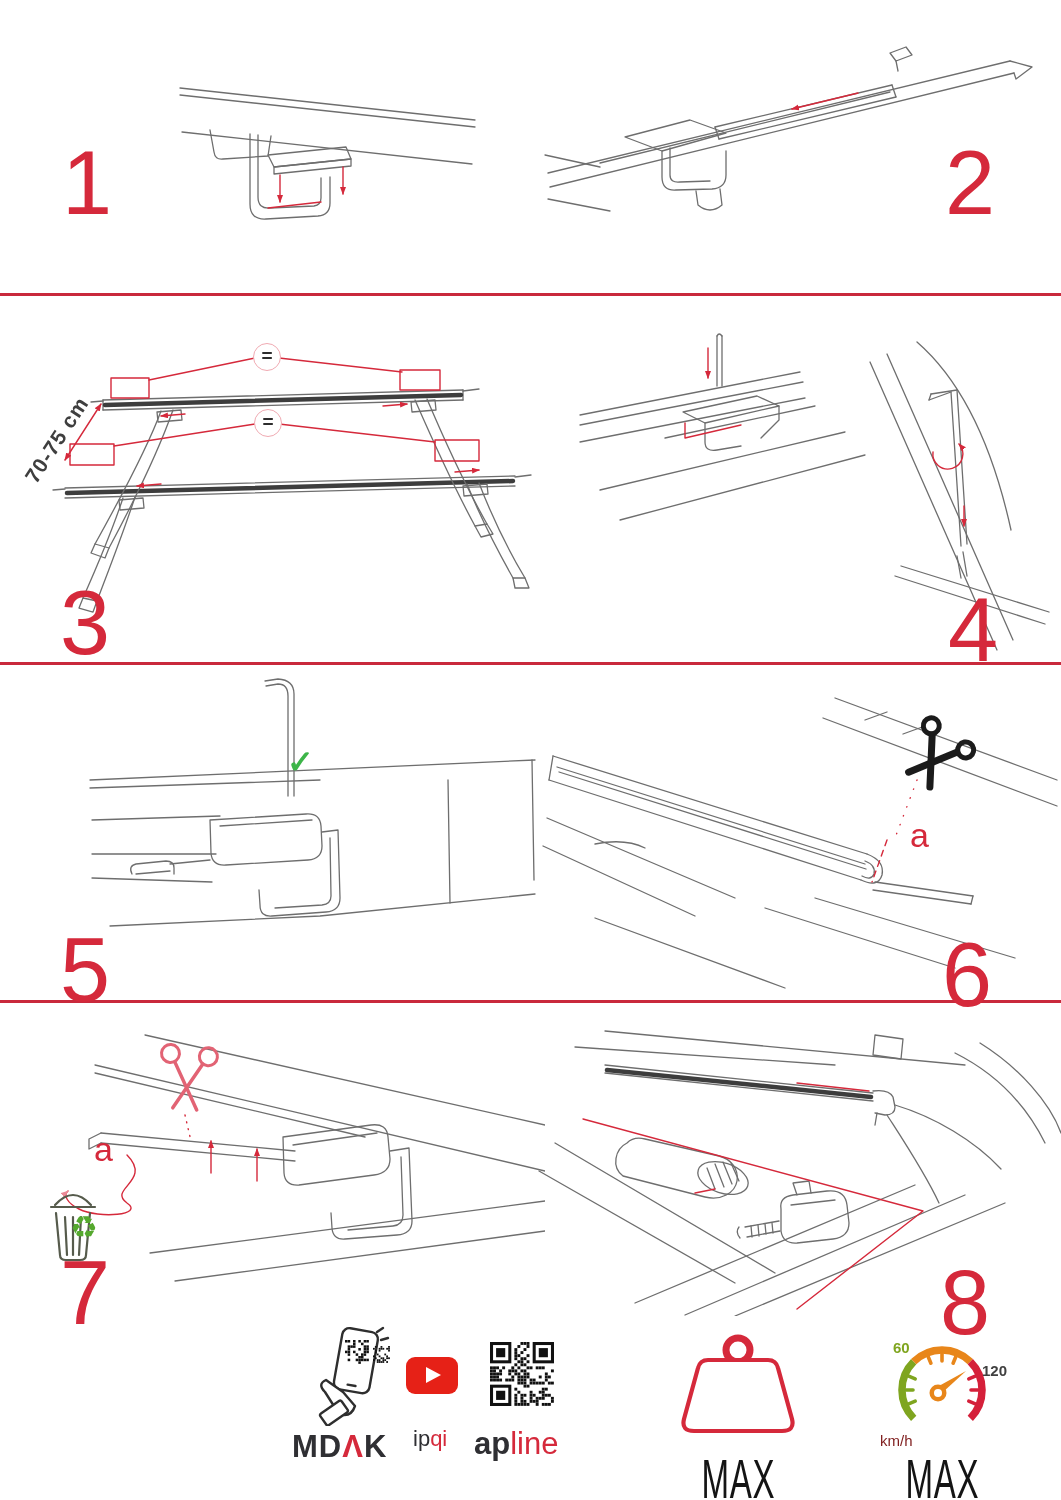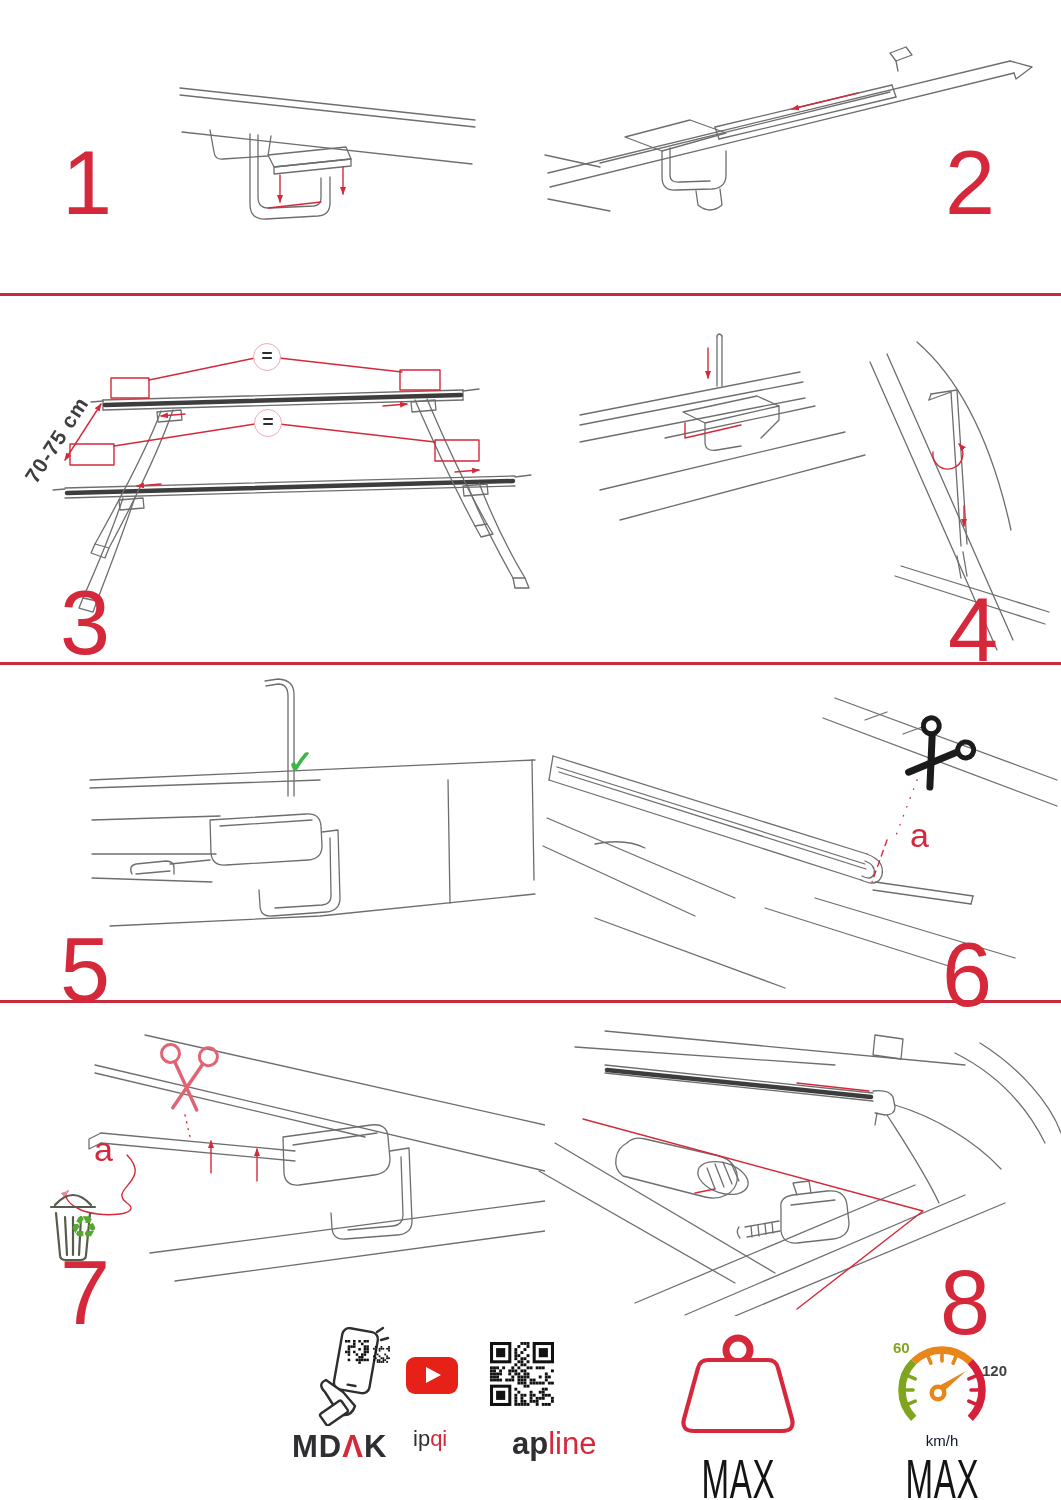--- a/index.html
+++ b/index.html
@@ -28,21 +28,21 @@
   .logo-word{position:absolute;font-weight:bold;line-height:1;white-space:nowrap;}
   .yt{position:absolute;left:406px;top:1357px;width:52px;height:37px;background:#e62117;border-radius:9px;}
   .yt span{position:absolute;left:20px;top:10px;width:0;height:0;border-left:15px solid #fff;
        border-top:8.5px solid transparent;border-bottom:8.5px solid transparent;}
   .cond{display:inline-block;transform:scale(0.72,1.22);transform-origin:center top;line-height:1;}
   .maxlab{position:absolute;text-align:center;color:#141414;font-size:46px;letter-spacing:1px;}
   .kg{position:absolute;left:662px;top:1374px;width:152px;text-align:center;color:#d5293b;
       font-size:36px;font-weight:bold;}
   .kg .cond{transform:scale(0.8,1.25);}
   .gtick{position:absolute;font-size:15px;font-weight:bold;line-height:1;}
-  .unit{position:absolute;left:880px;top:1432px;width:124px;text-align:center;color:#0f172a;font-size:15px;}
+  .unit{position:absolute;left:880px;top:1432px;width:124px;text-align:left;color:#7f1d1d;font-size:15px;}
 </style>
 </head>
 <body>
 
 <div class="page">
 
   <svg width="0" height="0" style="position:absolute">
     <defs>
       <marker id="arR" markerWidth="9" markerHeight="8" refX="7" refY="3" orient="auto-start-reverse" markerUnits="userSpaceOnUse">
           <path d="M0 0 L8 3 L0 6 Z" fill="#d5293b"></path>
@@ -559,21 +559,21 @@
       <rect x="0" y="0" width="21.333333333333332" height="21.333333333333332" fill="#111"></rect>
       <rect x="3.0476190476190474" y="3.0476190476190474" width="15.238095238095237" height="15.238095238095237" fill="#fff"></rect>
       <rect x="6.095238095238095" y="6.095238095238095" width="9.142857142857142" height="9.142857142857142" fill="#111"></rect>
       <rect x="42.666666666666664" y="0" width="21.333333333333332" height="21.333333333333332" fill="#111"></rect>
       <rect x="45.71428571428571" y="3.0476190476190474" width="15.238095238095237" height="15.238095238095237" fill="#fff"></rect>
       <rect x="48.76190476190476" y="6.095238095238095" width="9.142857142857142" height="9.142857142857142" fill="#111"></rect>
       <rect x="0" y="42.666666666666664" width="21.333333333333332" height="21.333333333333332" fill="#111"></rect>
       <rect x="3.0476190476190474" y="45.71428571428571" width="15.238095238095237" height="15.238095238095237" fill="#fff"></rect>
       <rect x="6.095238095238095" y="48.76190476190476" width="9.142857142857142" height="9.142857142857142" fill="#111"></rect>
     </svg>
-  <div class="logo-word" style="left:512px;top:1428px;font-size:31px">
+  <div class="logo-word" style="left:474px;top:1428px;font-size:31px">
     <span class="dark">ap</span><span class="redtx" style="font-weight:normal">line</span>
   </div>
 
   <svg class="fig" style="left:662px;top:1326px" width="152" height="118" viewBox="0 0 152 118">
     <circle cx="76" cy="24" r="12" fill="none" stroke="#d5293b" stroke-width="7"></circle>
     <path d="M46 34 L106 34 Q114 34 116 42 L130 93 Q133 105 120 105 L32 105 Q19 105 22 93 L36 42 Q38 34 46 34 Z" fill="#fff" stroke="#d5293b" stroke-width="4.2" stroke-linejoin="round"></path>
   </svg>
   <div class="maxlab" style="left:662px;top:1446px;width:152px">
     <span class="cond">MAX</span>
   </div>

